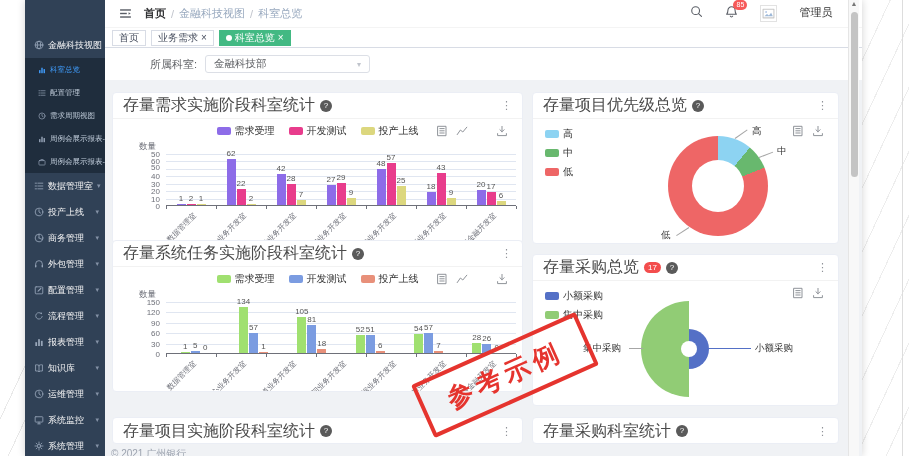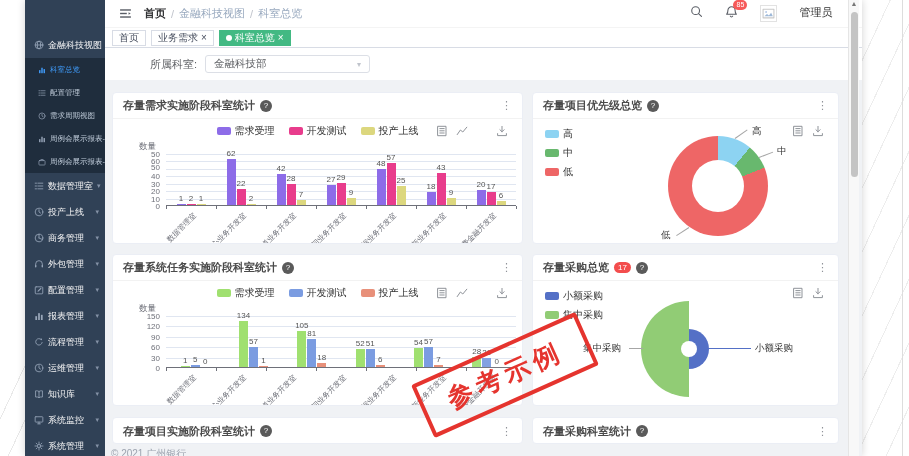--- a/index.html
+++ b/index.html
@@ -57,21 +57,21 @@
   .flabel { margin-left:45px; font-size:11px; color:#606266; }
   .select { margin-left:8px; width:165px; height:18px; border:1px solid #dcdfe6; border-radius:3px;
     display:flex; align-items:center; justify-content:space-between; padding:0 8px; font-size:10.5px;
     color:#606266; background:#fff; cursor:pointer; }
   .sel-caret { color:#c0c4cc; font-size:8px; }
 
   .content { position:relative; height:376px; background:#f0f2f5; }
 
   .card { position:absolute; background:#fff; border:1px solid #ebeef5; border-radius:4px; overflow:hidden; }
   .card-head { height:26px; display:flex; align-items:center; gap:5px; padding:0 10px; border-bottom:1px solid #f2f2f2; }
-  .card-title { font-size:11px; color:#4a4a4a; font-weight:bold; }
+  .card-title { font-size:16px; color:#4a4a4a; font-weight:normal; }
   .help { width:12px; height:12px; border-radius:50%; background:#5a5a5a; color:#fff; font-size:8px;
     line-height:12px; text-align:center; flex:0 0 auto; cursor:pointer; }
   .hbadge { background:#f34d4d; color:#fff; font-size:8px; line-height:11px; padding:0 4px; border-radius:6px; }
   .more { margin-left:auto; color:#909399; font-size:11px; cursor:pointer; }
   .card-body { position:relative; height:126px; }
 
   
   .bc-legend { position:absolute; left:0; right:0; top:5px; display:flex; justify-content:center; gap:14px; }
   .lg-item { display:inline-flex; align-items:center; gap:4px; font-size:10px; color:#333; cursor:pointer;text-align:center; }
   .lg-swatch { width:14px; height:8px; border-radius:2px; }
@@ -229,58 +229,58 @@
                 <rect x="1.5" y="2.2" width="9" height="8.4" rx="1"></rect>
                 <path d="M4.2 8.2l1.3-.3 3.6-3.6-1-1-3.6 3.6z" fill="currentColor" stroke="none"></path>
               </svg>
             </span>
             <span class="mi-label">配置管理</span>
             <span class="mi-caret">▾</span>
           </div>
           <div class="menu-item">
             <span class="mi-icon">
               <svg viewBox="0 0 12 12" width="10" height="10" fill="none" stroke="currentColor" stroke-width="1" stroke-linecap="round" stroke-linejoin="round">
+                <path d="M9.8 6.6A3.9 3.9 0 1 1 8.7 3"></path>
+                <path d="M9.3 1.4l.3 2.2-2.2-.3z" fill="currentColor" stroke="none"></path>
+              </svg>
+            </span>
+            <span class="mi-label">流程管理</span>
+            <span class="mi-caret">▾</span>
+          </div>
+          <div class="menu-item">
+            <span class="mi-icon">
+              <svg viewBox="0 0 12 12" width="10" height="10" fill="none" stroke="currentColor" stroke-width="1" stroke-linecap="round" stroke-linejoin="round">
                 <g fill="currentColor" stroke="none">
                   <rect x="1.6" y="6.2" width="2.1" height="4.6"></rect>
                   <rect x="4.95" y="2.6" width="2.1" height="8.2"></rect>
                   <rect x="8.3" y="4.6" width="2.1" height="6.2"></rect>
                 </g>
               </svg>
             </span>
             <span class="mi-label">报表管理</span>
             <span class="mi-caret">▾</span>
           </div>
           <div class="menu-item">
             <span class="mi-icon">
               <svg viewBox="0 0 12 12" width="10" height="10" fill="none" stroke="currentColor" stroke-width="1" stroke-linecap="round" stroke-linejoin="round">
-                <path d="M9.8 6.6A3.9 3.9 0 1 1 8.7 3"></path>
-                <path d="M9.3 1.4l.3 2.2-2.2-.3z" fill="currentColor" stroke="none"></path>
-              </svg>
-            </span>
-            <span class="mi-label">流程管理</span>
+                <path d="M6 3C5.1 2.2 3.6 2 1.9 2.2v7.4c1.7-.2 3.2 0 4.1.8.9-.8 2.4-1 4.1-.8V2.2C8.4 2 6.9 2.2 6 3z"></path>
+                <path d="M6 3.2v7"></path>
+              </svg>
+            </span>
+            <span class="mi-label">知识库</span>
             <span class="mi-caret">▾</span>
           </div>
           <div class="menu-item">
             <span class="mi-icon">
               <svg viewBox="0 0 12 12" width="10" height="10" fill="none" stroke="currentColor" stroke-width="1" stroke-linecap="round" stroke-linejoin="round">
                 <circle cx="6" cy="6" r="4.6"></circle>
                 <path d="M6 3.2V6l1.9 1.3"></path>
               </svg>
             </span>
             <span class="mi-label">运维管理</span>
-            <span class="mi-caret">▾</span>
-          </div>
-          <div class="menu-item">
-            <span class="mi-icon">
-              <svg viewBox="0 0 12 12" width="10" height="10" fill="none" stroke="currentColor" stroke-width="1" stroke-linecap="round" stroke-linejoin="round">
-                <path d="M6 3C5.1 2.2 3.6 2 1.9 2.2v7.4c1.7-.2 3.2 0 4.1.8.9-.8 2.4-1 4.1-.8V2.2C8.4 2 6.9 2.2 6 3z"></path>
-                <path d="M6 3.2v7"></path>
-              </svg>
-            </span>
-            <span class="mi-label">知识库</span>
             <span class="mi-caret">▾</span>
           </div>
           <div class="menu-item">
             <span class="mi-icon">
               <svg viewBox="0 0 12 12" width="10" height="10" fill="none" stroke="currentColor" stroke-width="1" stroke-linecap="round" stroke-linejoin="round">
                 <rect x="1.4" y="2.1" width="9.2" height="6.4" rx=".8"></rect>
                 <path d="M4.4 10.6h3.2M6 8.5v2.1"></path>
               </svg>
             </span>
             <span class="mi-label">系统监控</span>
@@ -590,21 +590,21 @@
               <div class="donut-hole" style="left:159px;top:41px;width:52px;height:52px;"></div>
               <div class="pl-line" style="left:202px;top:19px;width:15px;transform:rotate(-35deg)"></div>
               <span class="pl-text" style="left:219px;top:6px">高</span>
               <div class="pl-line" style="left:226px;top:38px;width:15px;transform:rotate(-21deg)"></div>
               <span class="pl-text" style="left:244px;top:26px">中</span>
               <div class="pl-line" style="left:156px;top:108px;width:15px;transform:rotate(147deg)"></div>
               <span class="pl-text" style="left:128px;top:110px">低</span>
             </div>
         </section>
 
-        <section class="card" style="left:7px;top:174px;width:411px;height:152px;">
+        <section class="card" style="left:7px;top:160px;width:411px;height:152px;">
           <div class="card-head">
             <span class="card-title">存量系统任务实施阶段科室统计</span>
             <span class="help">?</span>
             <span class="more">⋮</span>
           </div>
           <div class="card-body">
               <div class="bc-legend">
                 <span class="lg-item">
                   <span class="lg-swatch" style="background:#a0e070"></span>
                   <span>需求受理</span>

